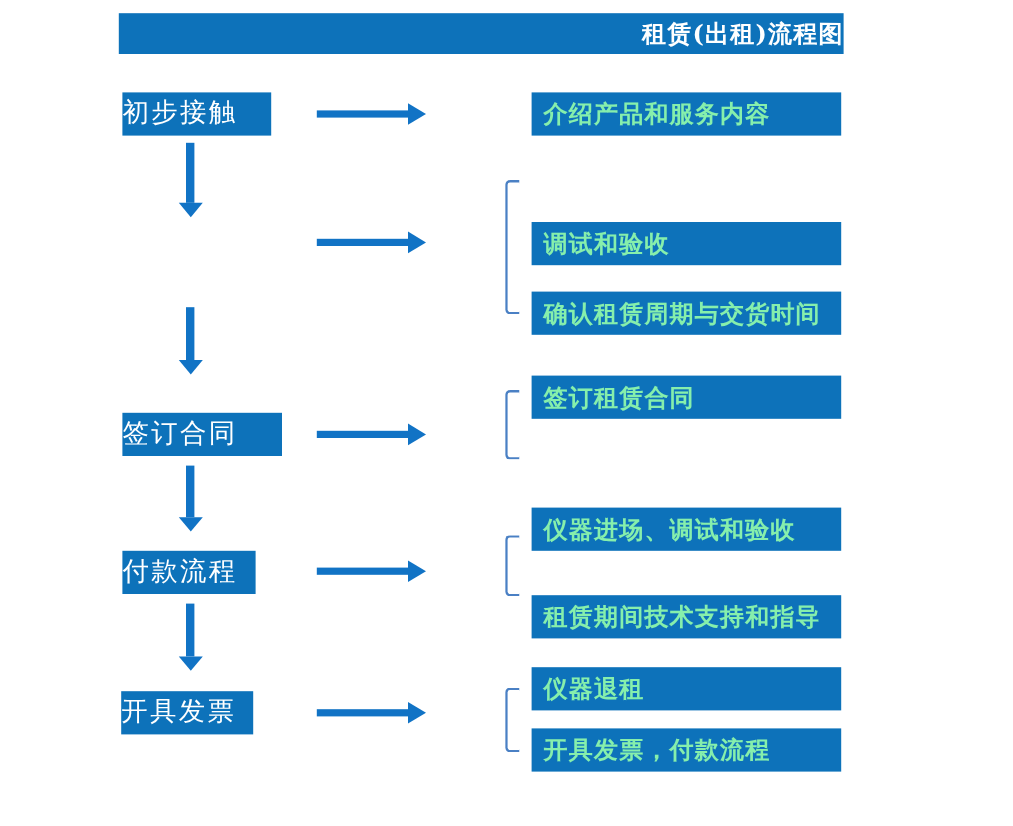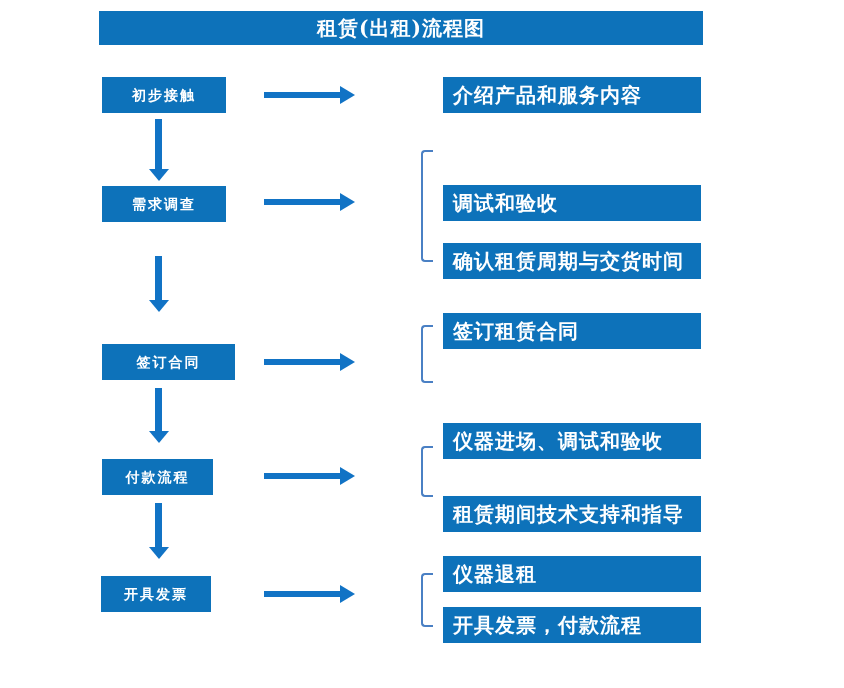--- a/index.html
+++ b/index.html
@@ -2,31 +2,31 @@
 <html style="--box-blue: #0D72BA; --arrow-blue: #1173C5; --bracket-blue: #4A80C4; --box-text: #FFFFFF;"><head>
 <meta charset="utf-8">
 <style>
   html,body{margin:0;padding:0;background:#ffffff;}
   body{width:844px;height:688px;font-family:"DejaVu Serif","Liberation Serif",serif;}
   .canvas{position:relative;width:844px;height:688px;background:#ffffff;overflow:hidden;}
 
   .title-bar{
     position:absolute;left:99px;top:11px;width:604px;height:34px;
     background:var(--box-blue);color:#ffffff;font-weight:bold;
-    font-size:20px;line-height:34px;text-align:center;letter-spacing:1px;
+    font-size:20px;line-height:34px;text-align:right;letter-spacing:1px;
   }
 
   .lbox{
     position:absolute;height:36px;background:var(--box-blue);color:#ffffff;
-    font-weight:bold;font-size:14px;line-height:36px;text-align:center;letter-spacing:2px;
+    font-weight:normal;font-size:22px;line-height:36px;letter-spacing:2px;
   }
 
   .rbox{
     position:absolute;left:443px;width:258px;height:36px;background:var(--box-blue);
-    color:#ffffff;font-weight:bold;font-size:20px;line-height:36px;
+    color:#86efac;font-weight:bold;font-size:20px;line-height:36px;
     padding-left:10px;box-sizing:border-box;letter-spacing:1px;white-space:nowrap;
   }
 
   .harrow{position:absolute;height:6px;background:var(--arrow-blue);}
   .harrow::after{
     content:"";position:absolute;right:-15px;top:50%;transform:translateY(-50%);
     width:0;height:0;border-left:15px solid var(--arrow-blue);
     border-top:9px solid transparent;border-bottom:9px solid transparent;
   }
 
@@ -44,21 +44,20 @@
   }
 </style>
 </head>
 <body>
 
 <div class="canvas">
 
   <div class="title-bar">租赁(出租)流程图</div>
 
   <div class="lbox" style="left:102px;top:77px;width:124px">初步接触</div>
-  <div class="lbox" style="left:102px;top:186px;width:124px">需求调查</div>
   <div class="lbox" style="left:102px;top:344px;width:133px">签订合同</div>
   <div class="lbox" style="left:102px;top:459px;width:111px">付款流程</div>
   <div class="lbox" style="left:101px;top:576px;width:110px">开具发票</div>
 
   <div class="varrow" style="top:119px;height:50px"></div>
   <div class="varrow" style="top:256px;height:44px"></div>
   <div class="varrow" style="top:388px;height:43px"></div>
   <div class="varrow" style="top:503px;height:44px"></div>
 
   <div class="harrow" style="left:264px;top:92px;width:76px"></div>

